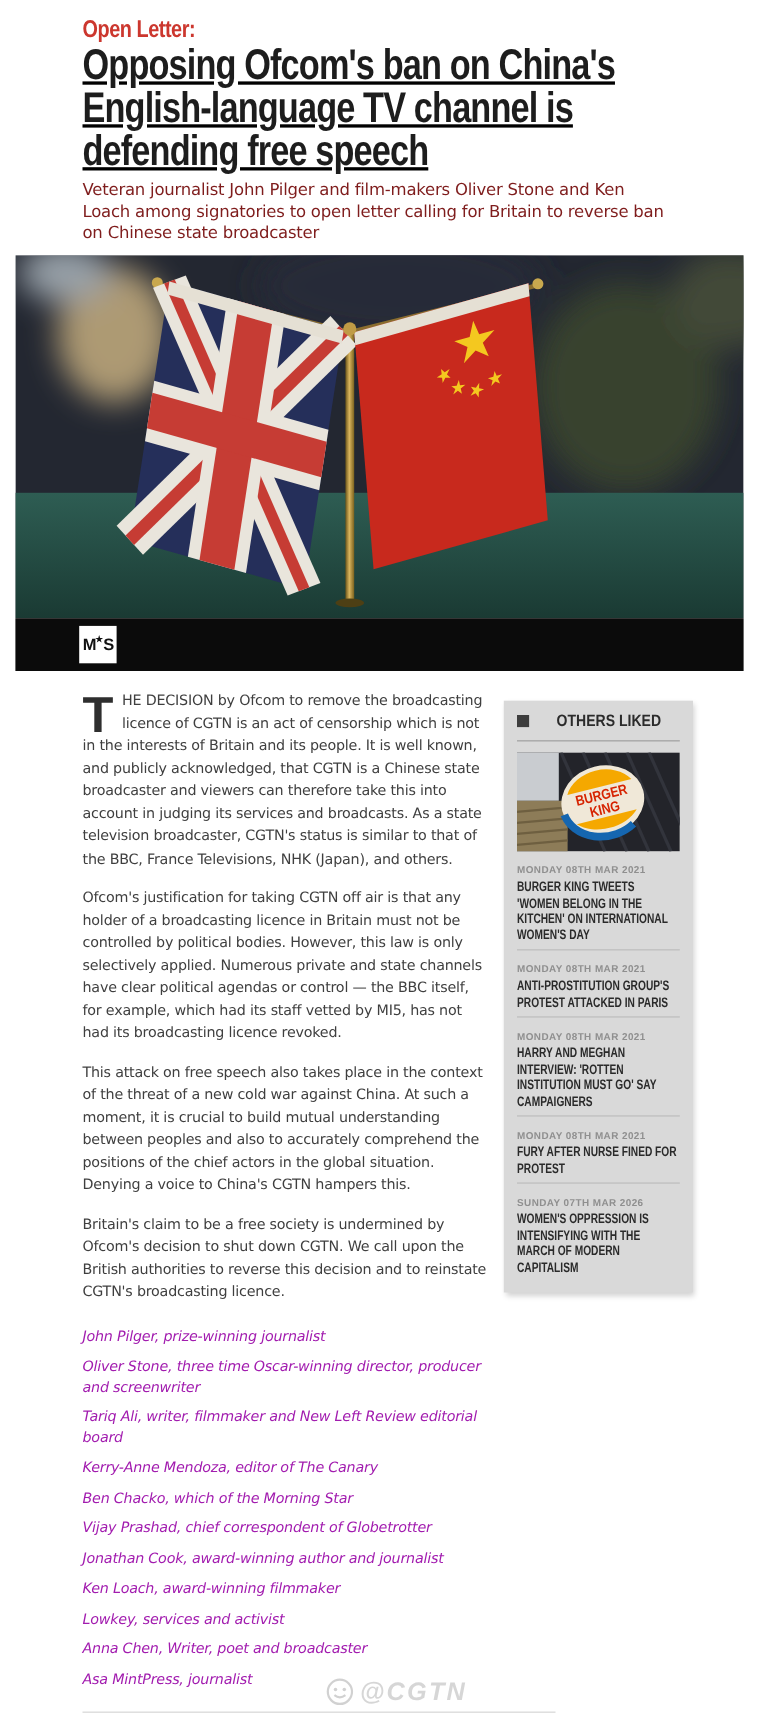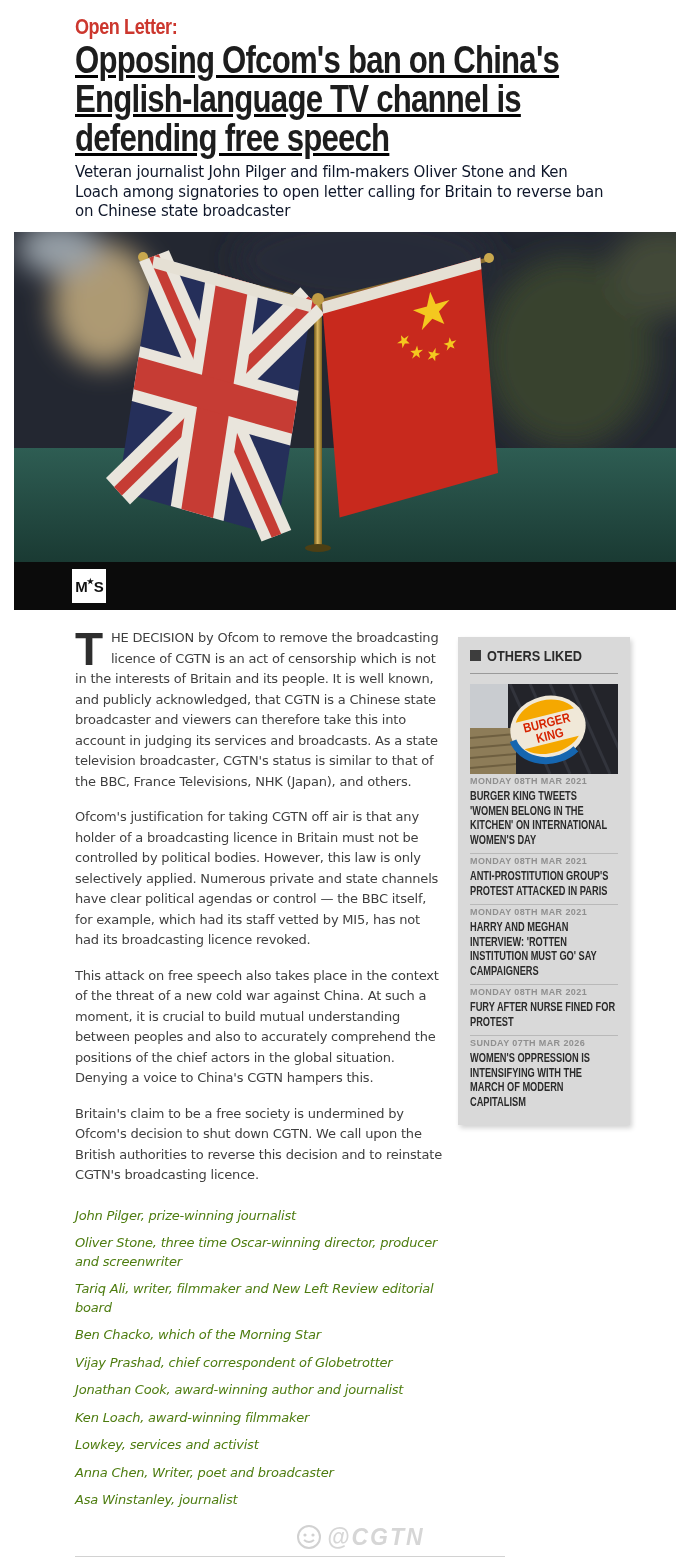--- a/index.html
+++ b/index.html
@@ -15,21 +15,21 @@
     letter-spacing:-.5px;
   }
   .headline{position:absolute;left:75px;top:40px;text-decoration:underline;}
   .headline .hl-line{
     font-family:"Liberation Sans",sans-serif;font-weight:bold;font-size:39px;
     line-height:39px;color:#1d1d1d;transform:scaleX(.8);transform-origin:0 0;
     white-space:nowrap;letter-spacing:-1px;
   }
   .subhead{position:absolute;left:75px;top:163px;}
   .subhead .sh-line{
-    font-size:15px;line-height:19.5px;color:#0f172a;white-space:nowrap;
+    font-size:15px;line-height:19.5px;color:#7f1d1d;white-space:nowrap;
     letter-spacing:-.2px;
   }
   
   .photo-wrap{position:absolute;left:14px;top:232px;width:662px;height:330px;}
   .ms-bar{position:absolute;left:14px;top:562px;width:662px;height:48px;background:#0b0b0b;}
   .ms-logo{
     position:absolute;left:58px;top:7px;width:34px;height:34px;background:#ffffff;
     display:flex;align-items:center;justify-content:center;
     font-family:"Liberation Sans",sans-serif;font-weight:bold;color:#111;
   }
@@ -39,50 +39,50 @@
   .maincol{position:absolute;left:75px;top:628px;width:372px;}
   .body-p{
     margin:0 0 15px;font-size:13px;line-height:20.5px;color:#3f3f3f;
     letter-spacing:-.2px;
   }
   .dropcap{
     float:left;font-family:"Liberation Sans",sans-serif;font-weight:bold;
     font-size:46px;line-height:38px;color:#2e2e2e;padding:2px 8px 0 0;
   }
   .sig{
-    margin:0 0 9px;font-size:13px;line-height:18.5px;color:#4d7c0f;
+    margin:0 0 9px;font-size:13px;line-height:18.5px;color:#a21caf;
     font-style:italic;letter-spacing:-.2px;
   }
   
   .sidebar{
     position:absolute;left:458px;top:637px;width:172px;box-sizing:border-box;
     background:#d9d9d9;padding:10px 12px 10px;box-shadow:2px 3px 5px rgba(0,0,0,.18);
   }
-  .sb-titlerow{display:flex;align-items:center;gap:6px;}
+  .sb-titlerow{display:flex;align-items:center;gap:6px;justify-content:space-between;}
   .sb-square{width:11px;height:11px;background:#3d3d3d;flex:0 0 auto;}
   .sb-title{
     font-family:"Liberation Sans",sans-serif;font-weight:bold;font-size:15px;
     color:#2b2b2b;transform:scaleX(.85);transform-origin:0 0;white-space:nowrap;
   }
   .sb-rule{border-top:1px solid #9a9a9a;margin:9px 0 10px;}
   .sb-img{display:block;width:148px;height:90px;}
-  .sb-item{padding:2px 0 6px;}
+  .sb-item{padding:12px 0 6px;}
   .sb-item + .sb-item{border-top:1px solid #b9b9b9;}
   .sb-date{
     font-size:9px;font-weight:bold;color:#8f8f8f;letter-spacing:.4px;
     margin-bottom:3px;font-family:"Liberation Sans",sans-serif;
   }
   .sb-head{
     font-family:"Liberation Sans",sans-serif;font-weight:bold;font-size:12.5px;
     line-height:14.5px;color:#2a2a2a;width:200px;transform:scaleX(.74);
     transform-origin:0 0;cursor:pointer;
   }
   
   .watermark{
-    position:absolute;left:296px;top:1524px;display:flex;align-items:flex-start;gap:5px;
+    position:absolute;left:296px;top:1524px;display:flex;align-items:center;gap:5px;
     color:rgba(70,70,70,.22);font-weight:bold;font-size:23px;font-style:italic;
     letter-spacing:2px;font-family:"Liberation Sans",sans-serif;
   }
   .endline{position:absolute;left:75px;top:1556px;width:430px;border-top:1px solid #d2d2d2;}
 </style>
 </head>
 <body>
 
 <div class="kicker">Open Letter:</div>
 
@@ -174,27 +174,28 @@
   <p class="body-p">Ofcom's justification for taking CGTN off air is that any holder of a broadcasting licence in Britain must not be controlled by political bodies. However, this law is only selectively applied. Numerous private and state channels have clear political agendas or control — the BBC itself, for example, which had its staff vetted by MI5, has not had its broadcasting licence revoked.</p>
       <p class="body-p">This attack on free speech also takes place in the context of the threat of a new cold war against China. At such a moment, it is crucial to build mutual understanding between peoples and also to accurately comprehend the positions of the chief actors in the global situation. Denying a voice to China's CGTN hampers this.</p>
       <p class="body-p">Britain's claim to be a free society is undermined by Ofcom's decision to shut down CGTN. We call upon the British authorities to reverse this decision and to reinstate CGTN's broadcasting licence.</p>
     </div>
   <div style="height:6px"></div>
   <div>
 
   <p class="sig">John Pilger, prize-winning journalist</p>
       <p class="sig">Oliver Stone, three time Oscar-winning director, producer and screenwriter</p>
       <p class="sig">Tariq Ali, writer, filmmaker and New Left Review editorial board</p>
+      <p class="sig">Kerry-Anne Mendoza, editor of The Canary</p>
       <p class="sig">Ben Chacko, which of the Morning Star</p>
       <p class="sig">Vijay Prashad, chief correspondent of Globetrotter</p>
       <p class="sig">Jonathan Cook, award-winning author and journalist</p>
       <p class="sig">Ken Loach, award-winning filmmaker</p>
       <p class="sig">Lowkey, services and activist</p>
       <p class="sig">Anna Chen, Writer, poet and broadcaster</p>
-      <p class="sig">Asa Winstanley, journalist</p>
+      <p class="sig">Asa MintPress, journalist</p>
     </div>
 </div>
 
 <div class="sidebar">
   <div class="sb-titlerow">
     <span class="sb-square"></span>
     <span class="sb-title">OTHERS LIKED</span>
   </div>
   <div class="sb-rule"></div>
   <svg class="sb-img" viewBox="0 0 148 90">

